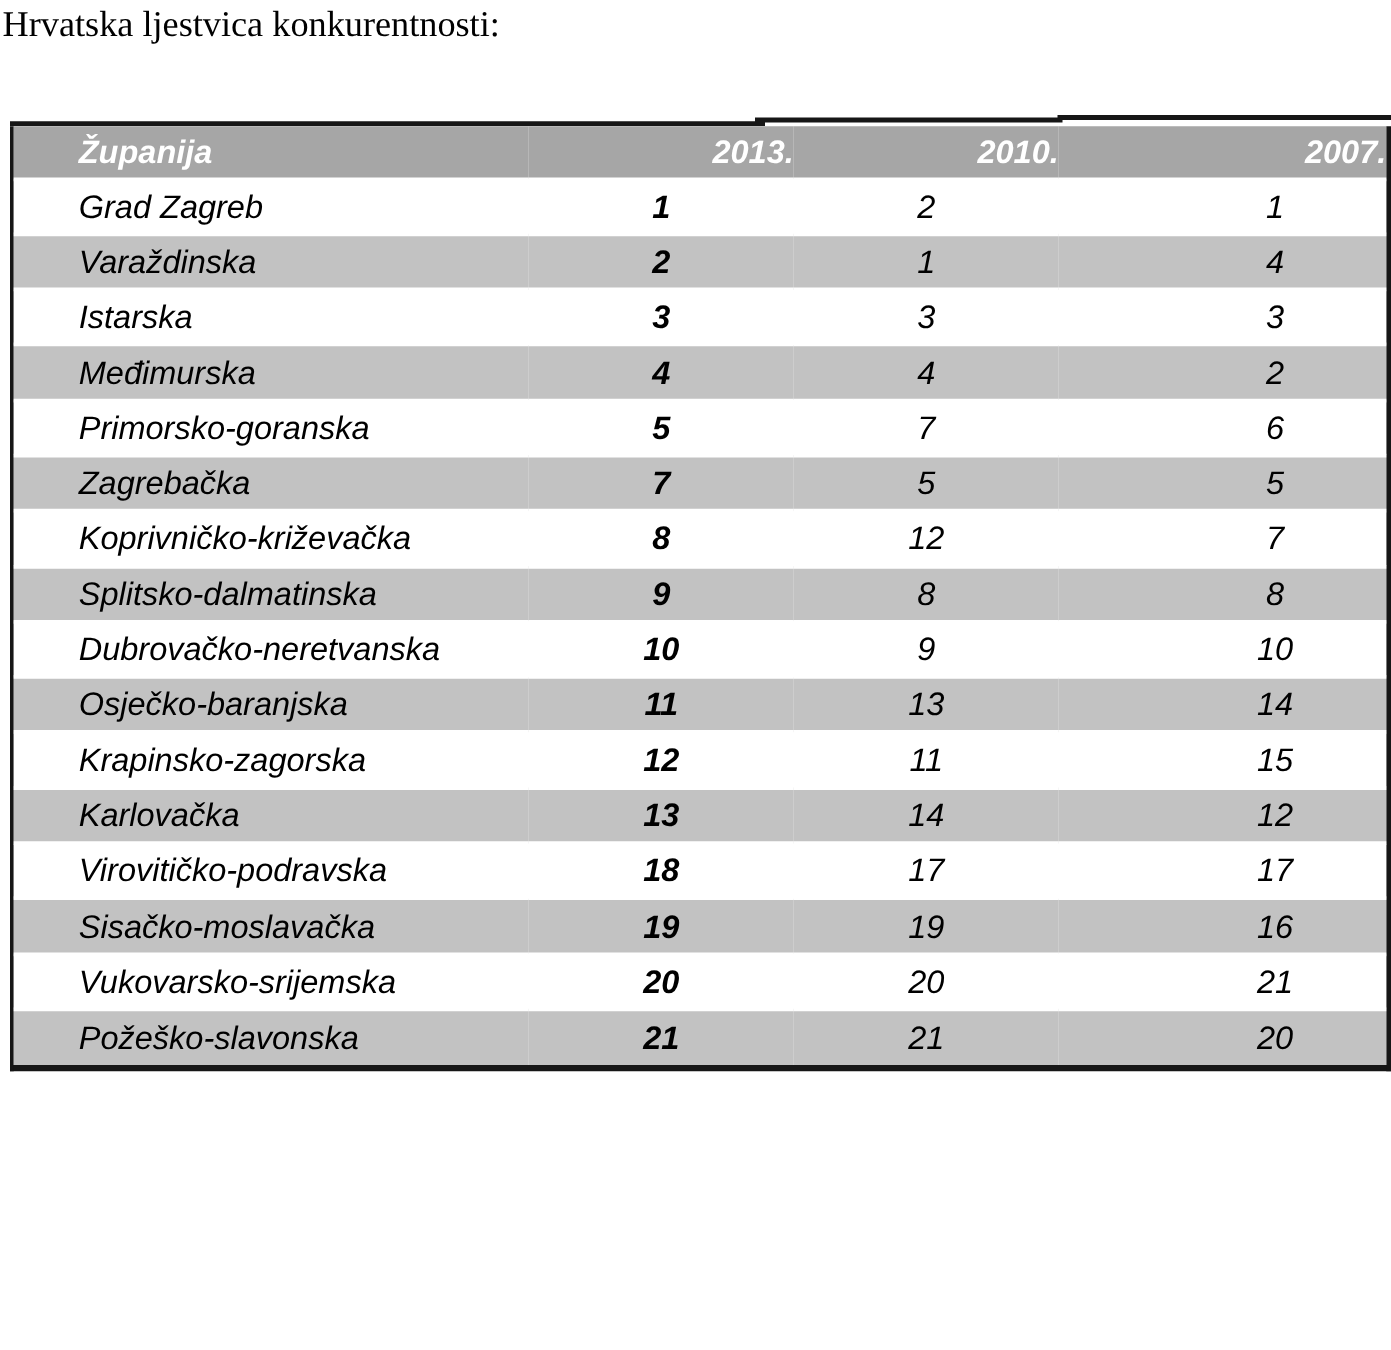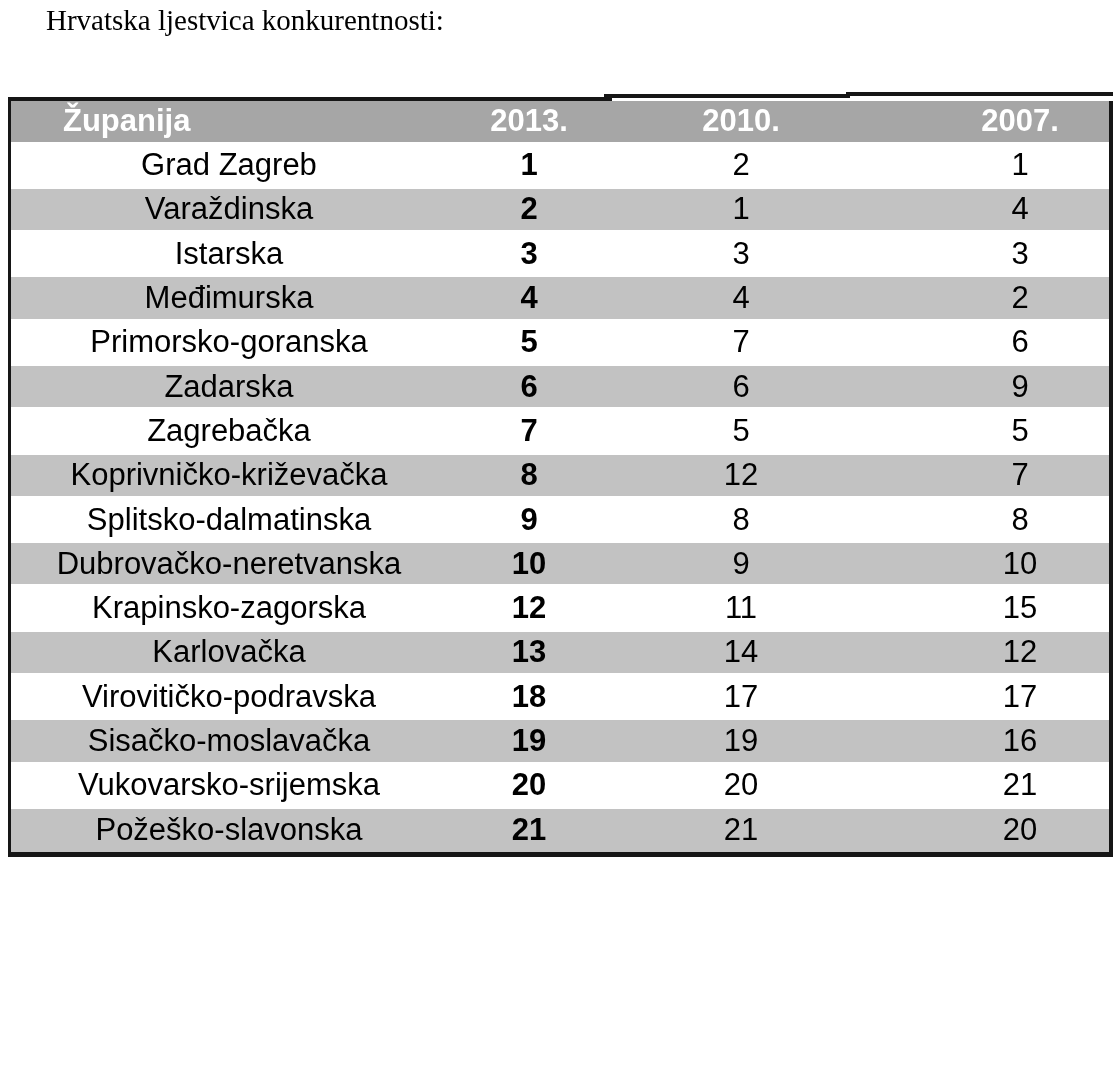--- a/index.html
+++ b/index.html
@@ -19,66 +19,66 @@
     font-family:"Liberation Sans", sans-serif;
     color:var(--text-color);
   }
   .doc-title{
     position:absolute;
     left:2px; top:4px;
     font-family:"Liberation Serif", serif;
     font-size:29px;
     color:var(--text-color);
     white-space:nowrap;
-    margin-left:44px;
   }
   
   .top-border-seg{ position:absolute; height:4px; background:var(--border-color); }
   .seg-left  { left:8px;   top:97px; width:604px; }
   .seg-mid   { left:604px; top:94px; width:246px; }
   .seg-right { left:846px; top:92px; width:267px; }
 
   .table-wrap{
     position:absolute;
     left:8px; top:101px;
     width:1105px;
     border-left:3px solid var(--border-color);
     border-right:4px solid var(--border-color);
     border-bottom:5px solid var(--border-color);
     background:#ffffff;
   }
   table.rank-table{
     border-collapse:collapse;
     table-layout:fixed;
     width:1098px;
-    font-size:31px;
+    font-size:26px;
+    font-style:italic;
   }
   .rank-table thead th{
     background:var(--header-bg);
     color:var(--header-text);
     font-weight:bold;
     height:42px;
     padding:0;
     vertical-align:middle;
     border:none;
   }
   .rank-table th.col-county{ text-align:left; padding-left:52px; }
-  .rank-table th.col-year  { text-align:center; }
+  .rank-table th.col-year  { text-align:right; }
   .rank-table th.col-2007  { padding-left:84px;margin-top:39px; }
 
   .rank-table tbody td{
     height:44.3px;
     padding:0;
     vertical-align:middle;
     border-top:3px solid #ffffff;
   }
   .rank-table tbody tr:nth-child(even){ background:var(--stripe-bg); }
   .rank-table tbody tr:nth-child(odd) { background:#ffffff; }
 
-  .rank-table td.cell-county{ text-align:center; padding-left:24px; white-space:nowrap; }
+  .rank-table td.cell-county{ text-align:left; padding-left:52px; white-space:nowrap; }
   .rank-table td.cell-num   { text-align:center; }
   .rank-table td.cell-2013  { font-weight:bold; }
   .rank-table td.cell-2007  { padding-left:84px; }
 </style>
 </head>
 <body>
 
 <div class="doc-title">Hrvatska ljestvica konkurentnosti:</div>
 
 <div class="top-border-seg seg-left"></div>
@@ -130,26 +130,20 @@
     <td class="cell-num cell-2007">2</td>
   </tr>
 
   <tr>
     <td class="cell-county">Primorsko-goranska</td>
     <td class="cell-num cell-2013">5</td>
     <td class="cell-num">7</td>
     <td class="cell-num cell-2007">6</td>
   </tr>
 
-  <tr>
-    <td class="cell-county">Zadarska</td>
-    <td class="cell-num cell-2013">6</td>
-    <td class="cell-num">6</td>
-    <td class="cell-num cell-2007">9</td>
-  </tr>
 
   <tr>
     <td class="cell-county">Zagrebačka</td>
     <td class="cell-num cell-2013">7</td>
     <td class="cell-num">5</td>
     <td class="cell-num cell-2007">5</td>
   </tr>
 
   <tr>
     <td class="cell-county">Koprivničko-križevačka</td>
@@ -165,20 +159,26 @@
     <td class="cell-num cell-2007">8</td>
   </tr>
 
   <tr>
     <td class="cell-county">Dubrovačko-neretvanska</td>
     <td class="cell-num cell-2013">10</td>
     <td class="cell-num">9</td>
     <td class="cell-num cell-2007">10</td>
   </tr>
 
+  <tr>
+    <td class="cell-county">Osječko-baranjska</td>
+    <td class="cell-num cell-2013">11</td>
+    <td class="cell-num">13</td>
+    <td class="cell-num cell-2007">14</td>
+  </tr>
 
   <tr>
     <td class="cell-county">Krapinsko-zagorska</td>
     <td class="cell-num cell-2013">12</td>
     <td class="cell-num">11</td>
     <td class="cell-num cell-2007">15</td>
   </tr>
 
   <tr>
     <td class="cell-county">Karlovačka</td>

